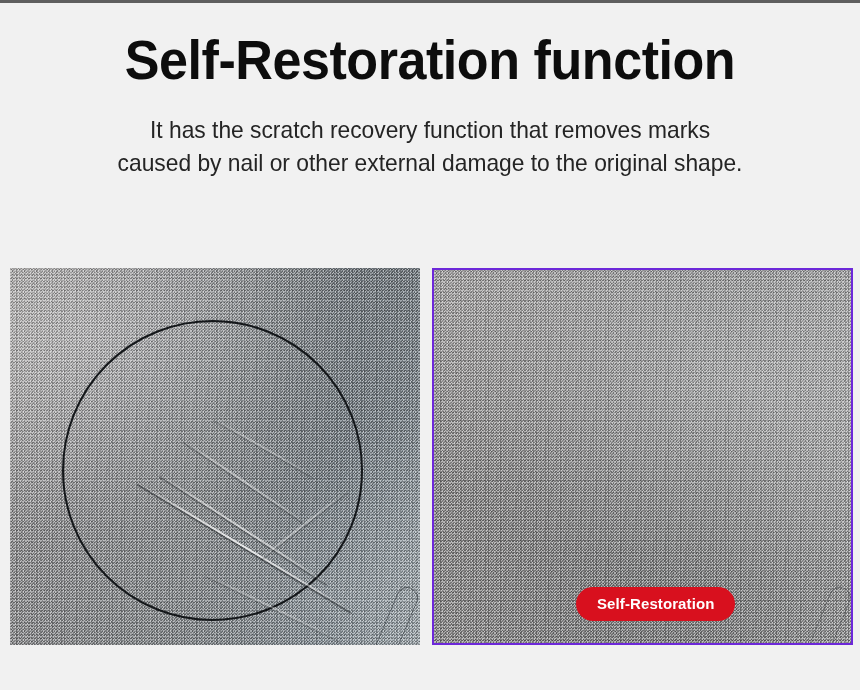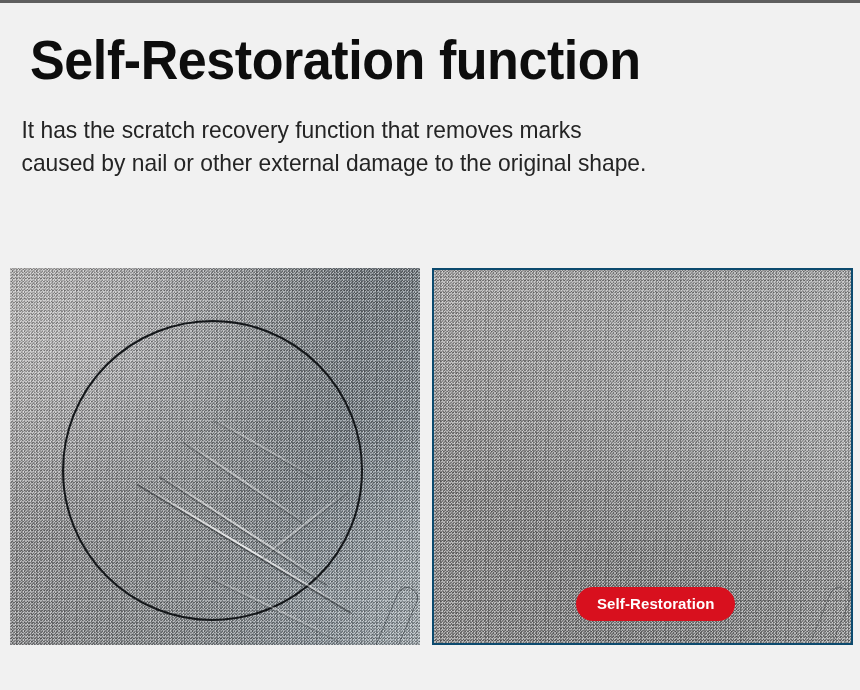--- a/index.html
+++ b/index.html
@@ -23,21 +23,21 @@
     width: 860px;
     height: 3px;
     background: #5f5f5f;
   }
 
   
   #header {
     position: absolute;
     top: 3px; left: 0;
     width: 860px;
-    text-align: left;
+    text-align: center;
   }
   #page-title {
     margin: 0;
     padding-top: 26px;
     font-family: "Liberation Sans Narrow", "Liberation Sans", sans-serif;
     font-size: 56px;
     line-height: 62px;
     font-weight: 700;
     letter-spacing: -0.5px;
     color: #0d0d0d;
@@ -76,21 +76,21 @@
 
   
   #panel-before {
     left: 0;
     width: 410px;
   }
   
   #panel-after {
     left: 422px;
     width: 421px;
-    border: 2px solid #0c4a6e;
+    border: 2px solid #6d28d9;
   }
 
   
   .surface {
     position: absolute;
     inset: 0;
   }
   .surface-before {
     background:
       linear-gradient(112deg,

